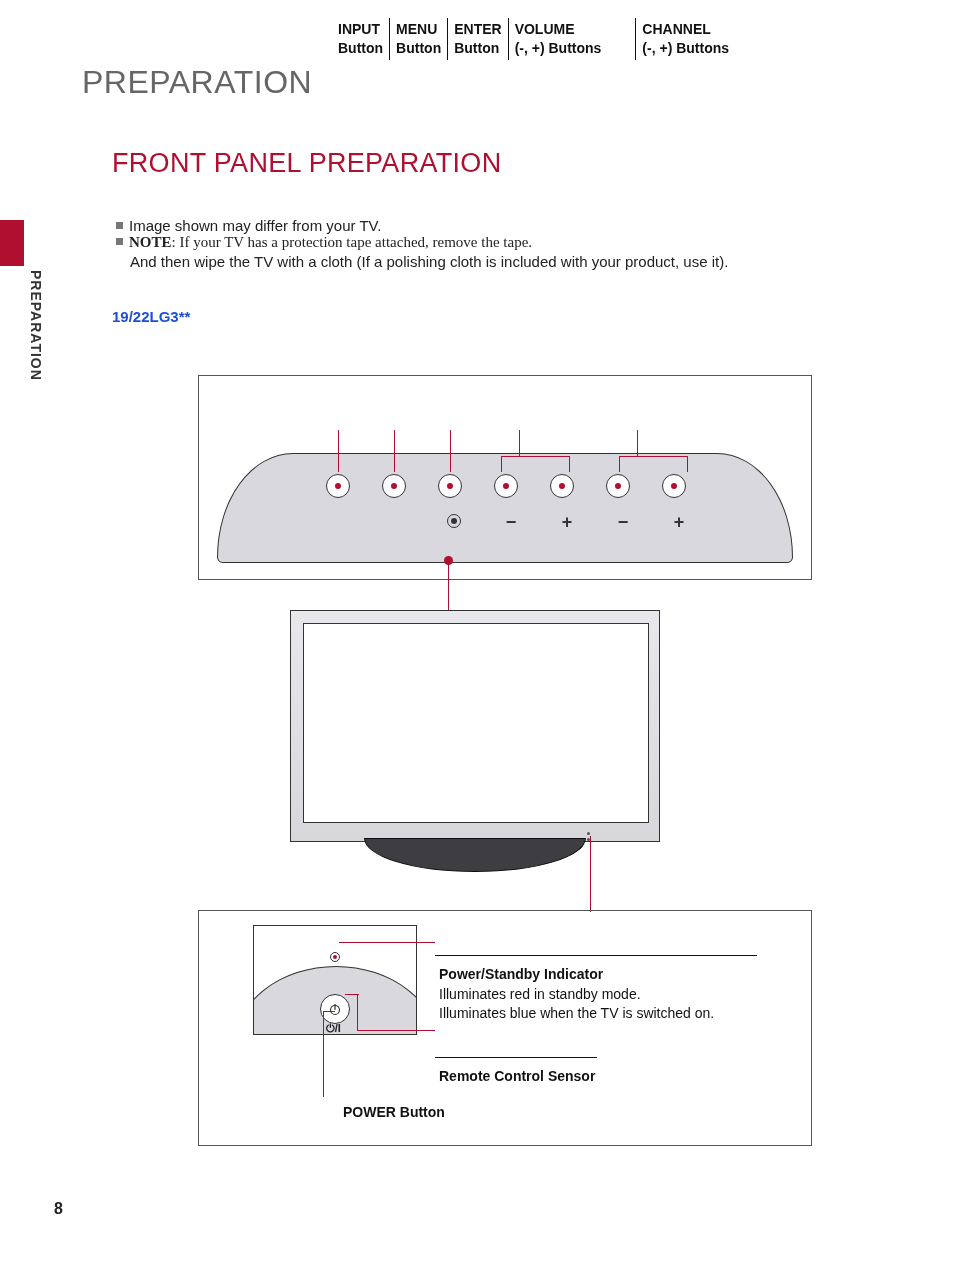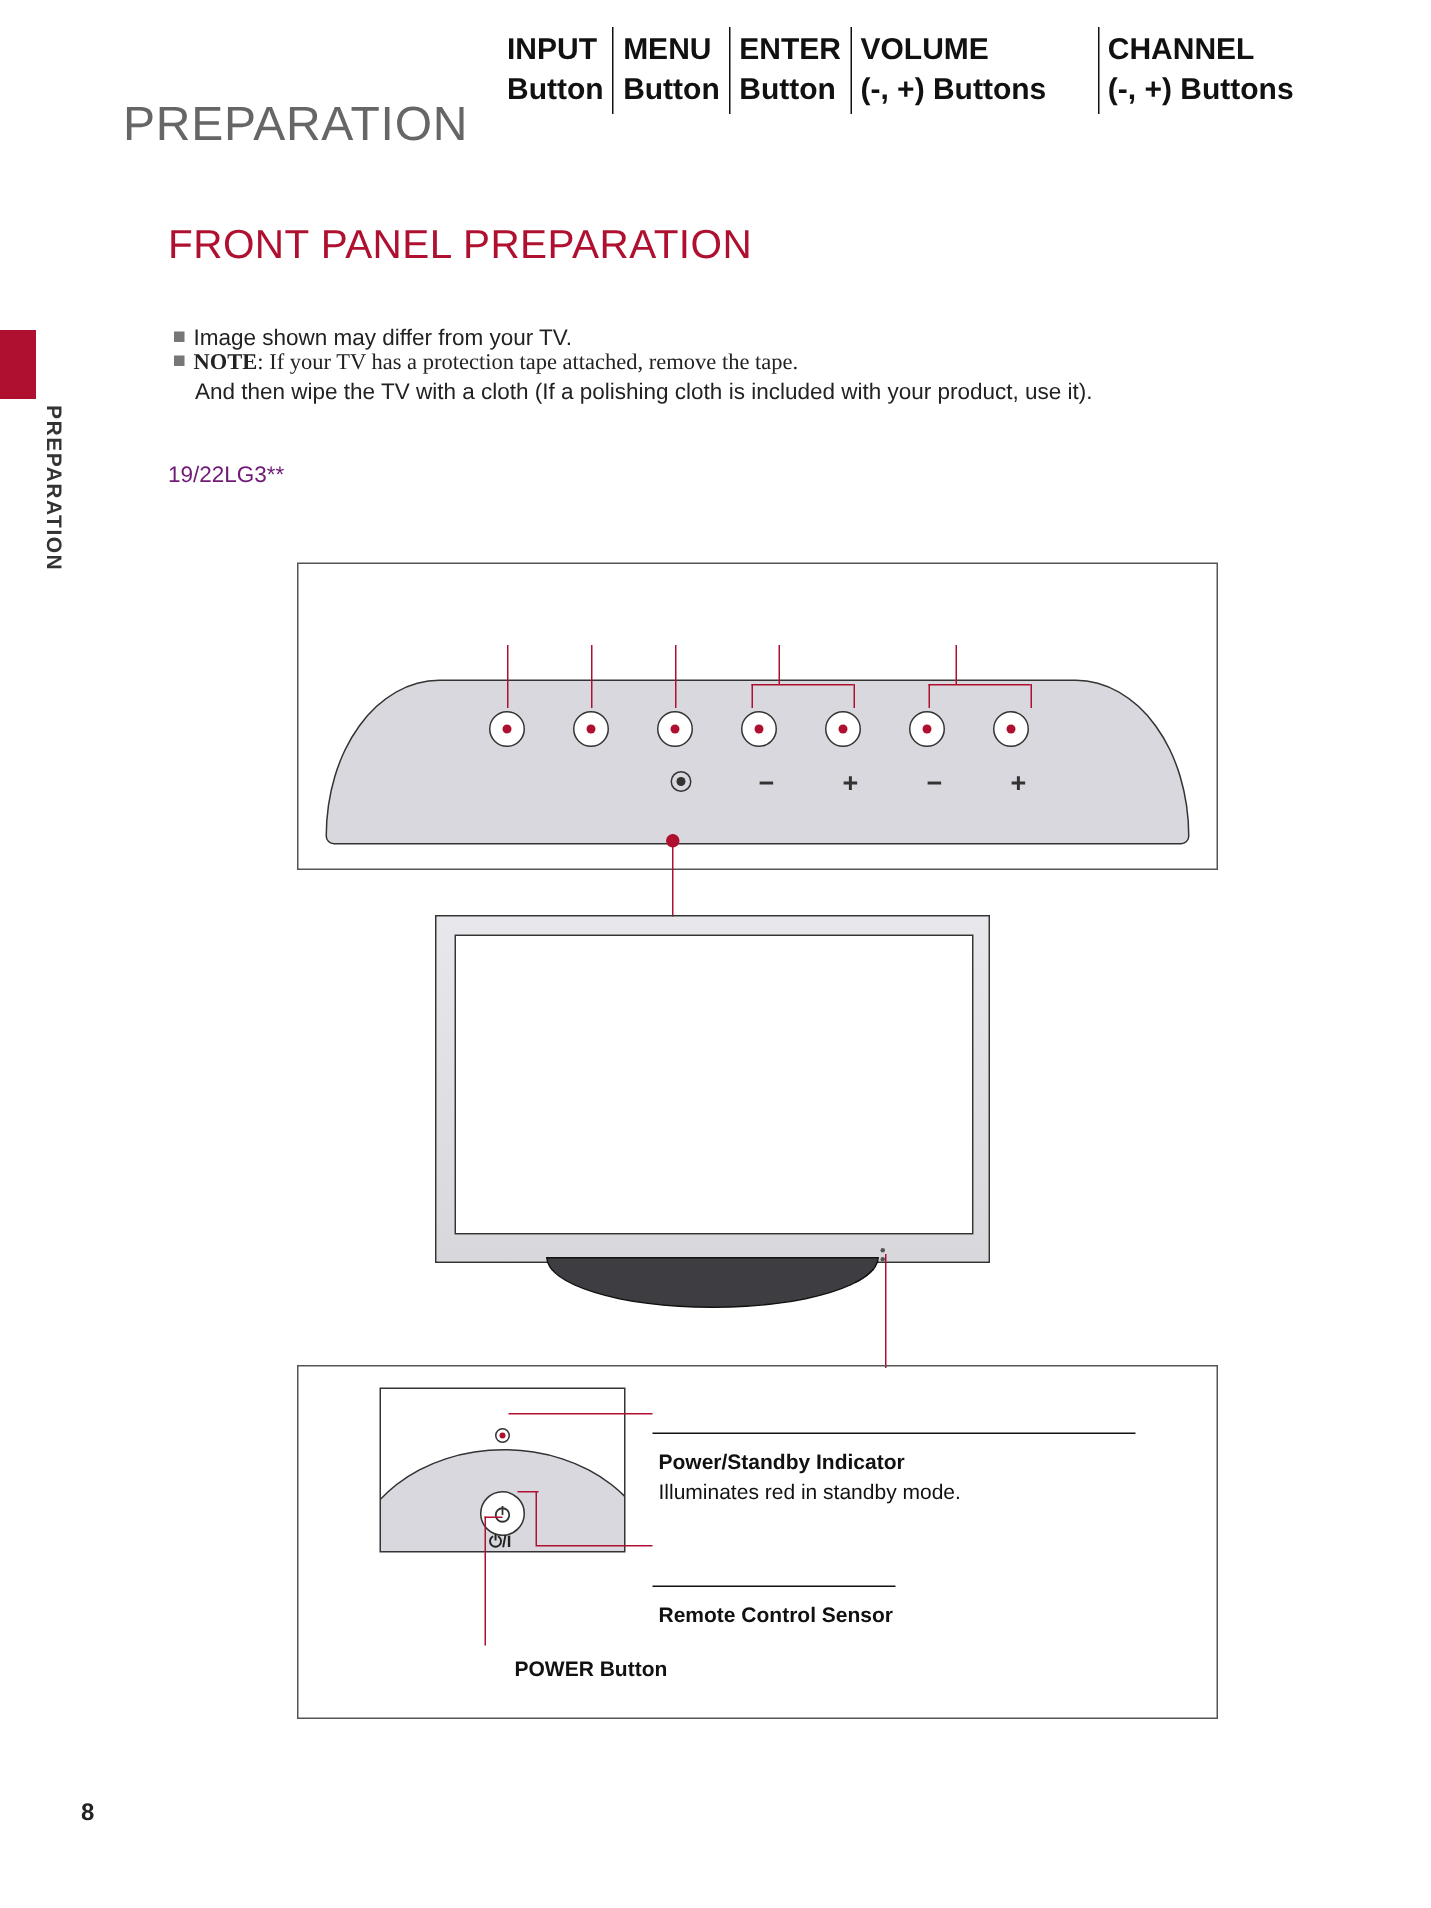--- a/index.html
+++ b/index.html
@@ -62,22 +62,22 @@
     text-orientation: mixed;
     font-size: 14px;
     font-weight: 700;
     letter-spacing: 1px;
     color: #333;
   }
   .model-label {
     position: absolute;
     top: 308px;
     left: 112px;
-    color: #701a75;
-    font-weight: 400;
+    color: #1d4ed8;
+    font-weight: 700;
     font-size: 15px;
   }
   .page-num {
     position: absolute;
     left: 54px;
     top: 1200px;
     font-size: 16px;
     font-weight: 700;
   }
   
@@ -189,21 +189,21 @@
     width:14px;height:14px;border:1.5px solid #333;border-radius:50%;
     display:flex;align-items:center;justify-content:center;
   }
   .target-dot::after{content:"";width:6px;height:6px;background:#333;border-radius:50%;}
   
   .label-grid{
     position:absolute;
     top:18px;
     left:332px;
     display:flex;
-    font-size:20px;
+    font-size:14px;
     color:#111;
   }
   .label-col{
     border-left:1px solid #111;
     padding:2px 6px 2px 6px;
     line-height:1.35;
   }
   .label-col .t{font-weight:700;}
   .label-col .b{font-weight:700;}
   
@@ -362,20 +362,21 @@
   <div class="lead" style="top:83px;left:146px;width:14px;height:1px;"></div>
   <div class="lead" style="top:119px;left:158px;width:78px;height:1px;"></div>
   <div class="rule" style="top:146px;left:236px;width:162px;"></div>
 
   <div class="lead" style="top:100px;left:124px;width:1px;height:86px;"></div>
   <div class="lead" style="top:100px;left:124px;width:12px;height:1px;"></div>
 
   <div class="bottom-text bt1">
     <div class="t">Power/Standby Indicator</div>
     <div>Illuminates red in standby mode.</div>
+    <div>Illuminates blue when the TV is switched on.</div>
   </div>
   <div class="bottom-text bt2">
     <div class="t">Remote Control Sensor</div>
   </div>
   <div class="bottom-text bt3">
     <span class="t">POWER Button</span>
   </div>
 </div>
 
 <div class="page-num">8</div>

